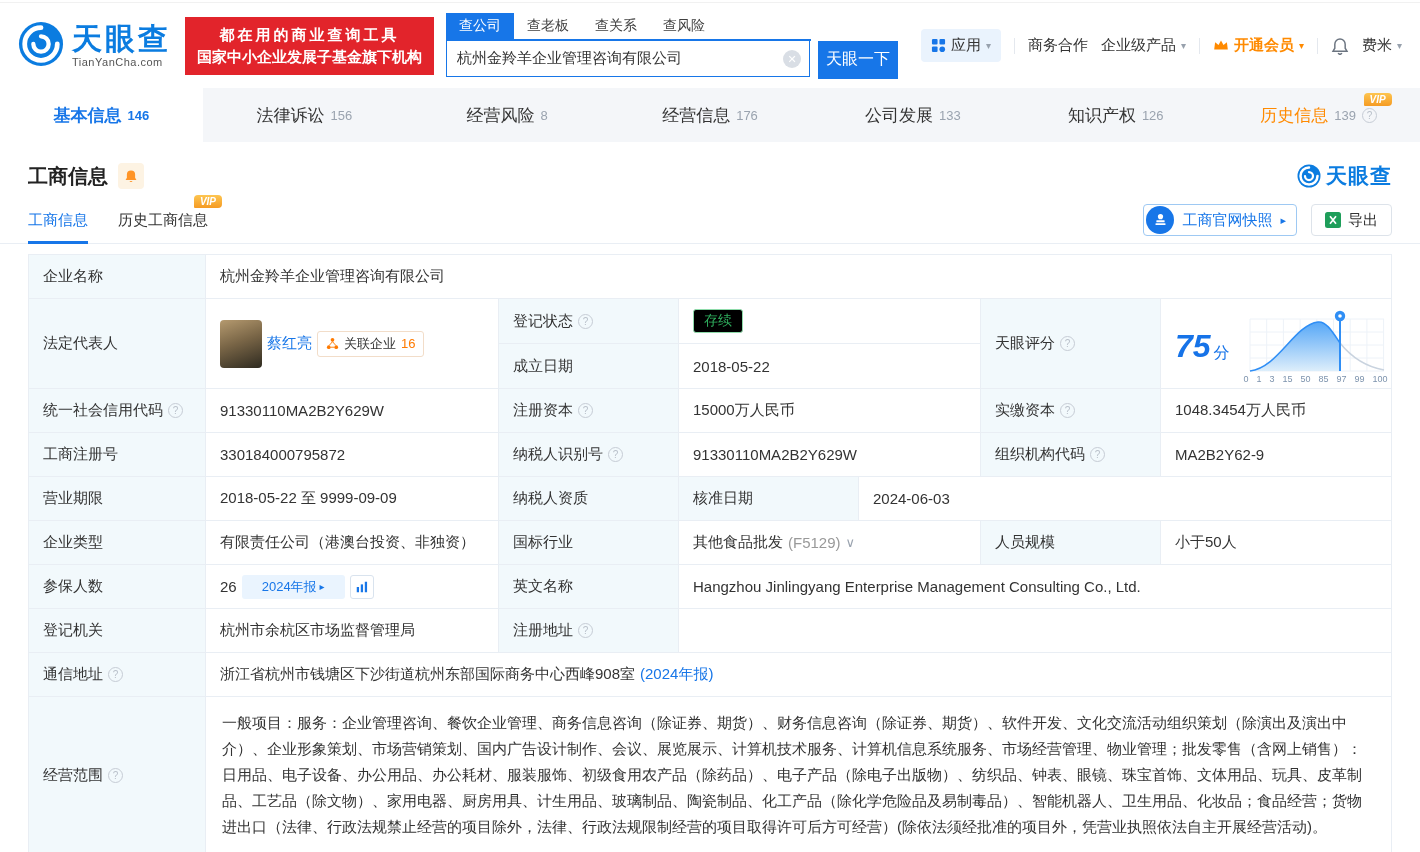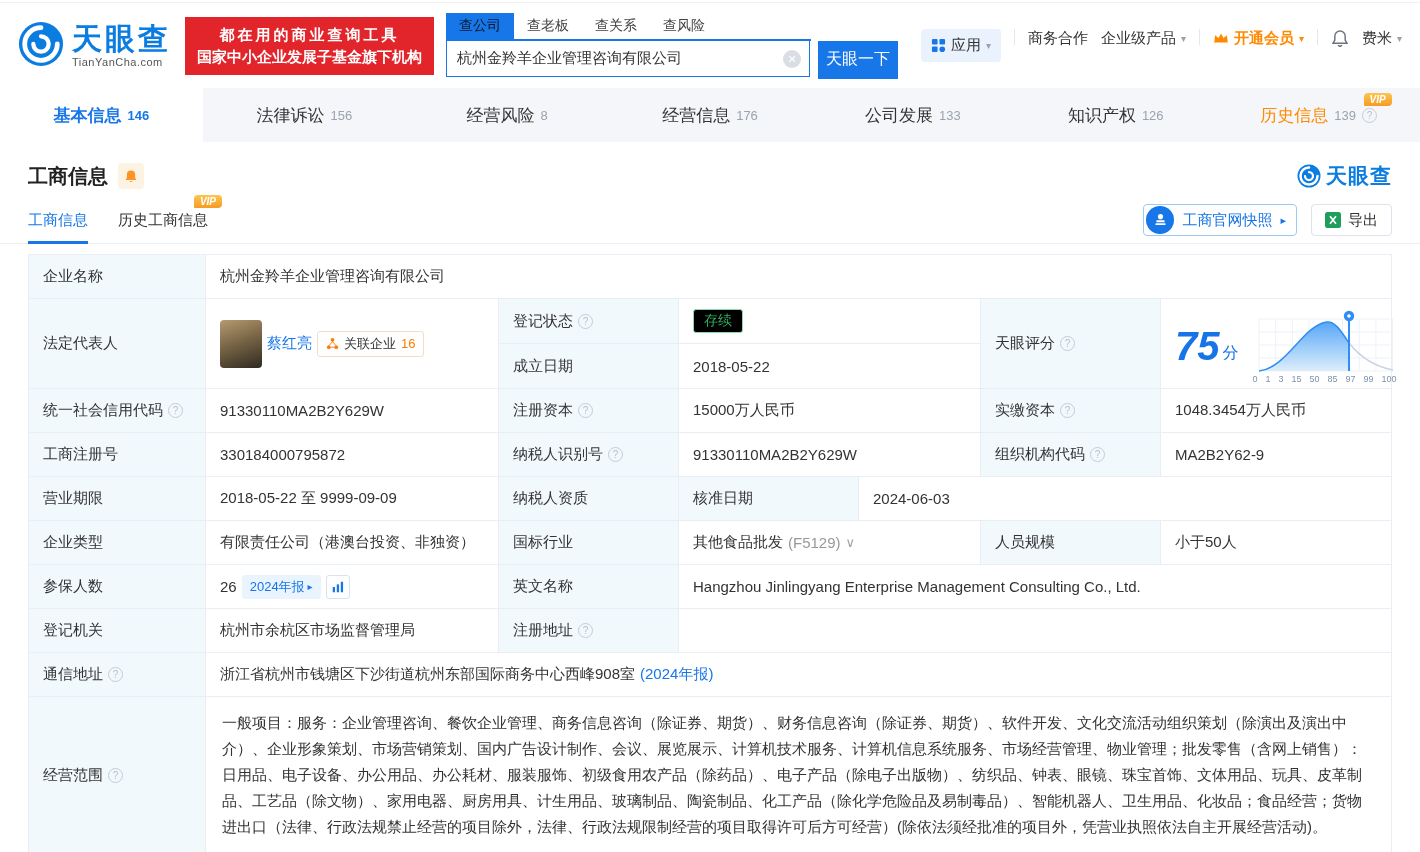--- a/index.html
+++ b/index.html
@@ -13,31 +13,31 @@
   .logo{ display:flex; align-items:center; gap:8px; cursor:pointer; }
   .logo svg{ width:46px; height:46px; }
   .logo-cn{ font-size:30px; font-weight:700; color:#0b7ce0; letter-spacing:3px; line-height:30px;}
   .logo-en{ font-size:11px; color:#555; letter-spacing:.5px; margin-top:2px;}
   .promo{ margin-left:14px; background:#e2242b; color:#fff; font-weight:700;
     padding:7px 12px; font-size:15px; line-height:22px; text-align:center; }
   .promo .l1{ letter-spacing:3px; }
   .search-block{ margin-left:12px; width:452px; }
   .search-tabs{ display:flex; width:365px; border-bottom:2px solid var(--blue); font-size:14px; }
   .stab{ padding:4px 13px; cursor:pointer; color:#404040; }
-  .stab.active{ background:var(--blue); color:#0f172a; }
+  .stab.active{ background:var(--blue); color:#ffffff; }
   .search-row{ display:flex; }
   .search-input-wrap{ position:relative; width:365px; height:36px;
     border:1px solid var(--blue); border-top:none; }
   .search-input{ width:100%; height:100%; border:none; outline:none; font-size:15px;
     padding:0 34px 0 10px; color:#333; font-family:inherit; }
   .clear-icon{ position:absolute; right:8px; top:9px; width:18px; height:18px; border-radius:50%;
     background:#d9dee5; color:#fff; font-size:11px; line-height:18px; text-align:center; cursor:pointer; }
   .search-btn{ width:80px; height:38px; margin-left:8px; background:var(--blue); color:#fff;
     border:none; font-size:16px; font-family:inherit; cursor:pointer; }
-  .top-menu{ margin-left:auto; display:flex; align-items:flex-start; gap:13px; font-size:15px; white-space:nowrap; }
+  .top-menu{ margin-left:auto; display:flex; align-items:center; gap:13px; font-size:15px; white-space:nowrap; }
   .menu-item{ display:flex; align-items:center; gap:5px; cursor:pointer; color:#333; }
   .apps{ background:#eaf3fd; border-radius:4px; padding:7px 10px; }
   .caret{ font-size:10px; color:#98a1ad; }
   .vip-link{ color:var(--orange); font-weight:700; }
   .vip-link .caret{ color:var(--orange); }
   .sep{ width:1px; height:16px; background:#e4e8ee; }
   .grid-icon svg{ width:15px; height:15px; display:block; }
   .bell-top svg{ width:18px; height:18px; display:block; }
 
   
@@ -101,31 +101,31 @@
   .link{ color:var(--blue); cursor:pointer; }
   .gray{ color:#999; }
   .status-badge{ color:#2fae5d; background:#000000; border:1px solid #8edbaa; border-radius:3px;
     padding:2px 10px; font-size:14px; }
   .rep-photo{ width:42px; height:48px; border-radius:4px; flex:none;
     background:linear-gradient(160deg,#b59a6f 0%,#7a6647 45%,#2e2a20 100%); }
   .rep-badge{ display:flex; align-items:center; gap:5px; border:1px solid #f2ddc9; border-radius:3px;
     padding:3px 8px; font-size:13px; cursor:pointer; }
   .rep-badge svg{ width:13px; height:13px; }
   .rep-badge .cnt{ color:#ff7a00; }
-  .report-badge{ background:#eaf4fe; color:var(--blue); border-radius:3px; padding:3px 8px;
+  .report-badge{ background:#eaf4fe; color:var(--blue); border-radius:3px; padding:3px 20px;
     font-size:13px; cursor:pointer; display:inline-flex; align-items:center; gap:3px; }
   .report-badge .arr{ font-size:10px; }
   .trend-box{ width:24px; height:24px; border:1px solid #d9e3ee; border-radius:3px;
     display:flex; align-items:center; justify-content:center; cursor:pointer; }
   .trend-box svg{ width:14px; height:14px; }
   .chev{ color:#9aa3af; font-size:13px; cursor:pointer; }
   .arrow-blue{ font-size:11px; }
   .score-cell{ gap:12px; padding-top:4px; }
   .score-num-wrap{ display:flex; align-items:flex-end; }
-  .score-num{ font-size:40px; line-height:46px; font-weight:700; font-style:italic; color:#1673e8; }
+  .score-num{ font-size:32px; line-height:46px; font-weight:700; font-style:italic; color:#1673e8; }
   .score-unit{ font-size:16px; color:#1673e8; margin:0 0 5px 3px; }
   .score-chart{ display:flex; flex-direction:column; }
   .score-axis{ display:flex; justify-content:space-between; width:148px; font-size:9px;
     color:#7d93ad; padding:0 2px; }
   .scope-val{ align-items:flex-start; padding:13px 16px; line-height:26px; display:block; }
 </style>
 </head>
 <body>
 
 <div class="hairline"></div>

